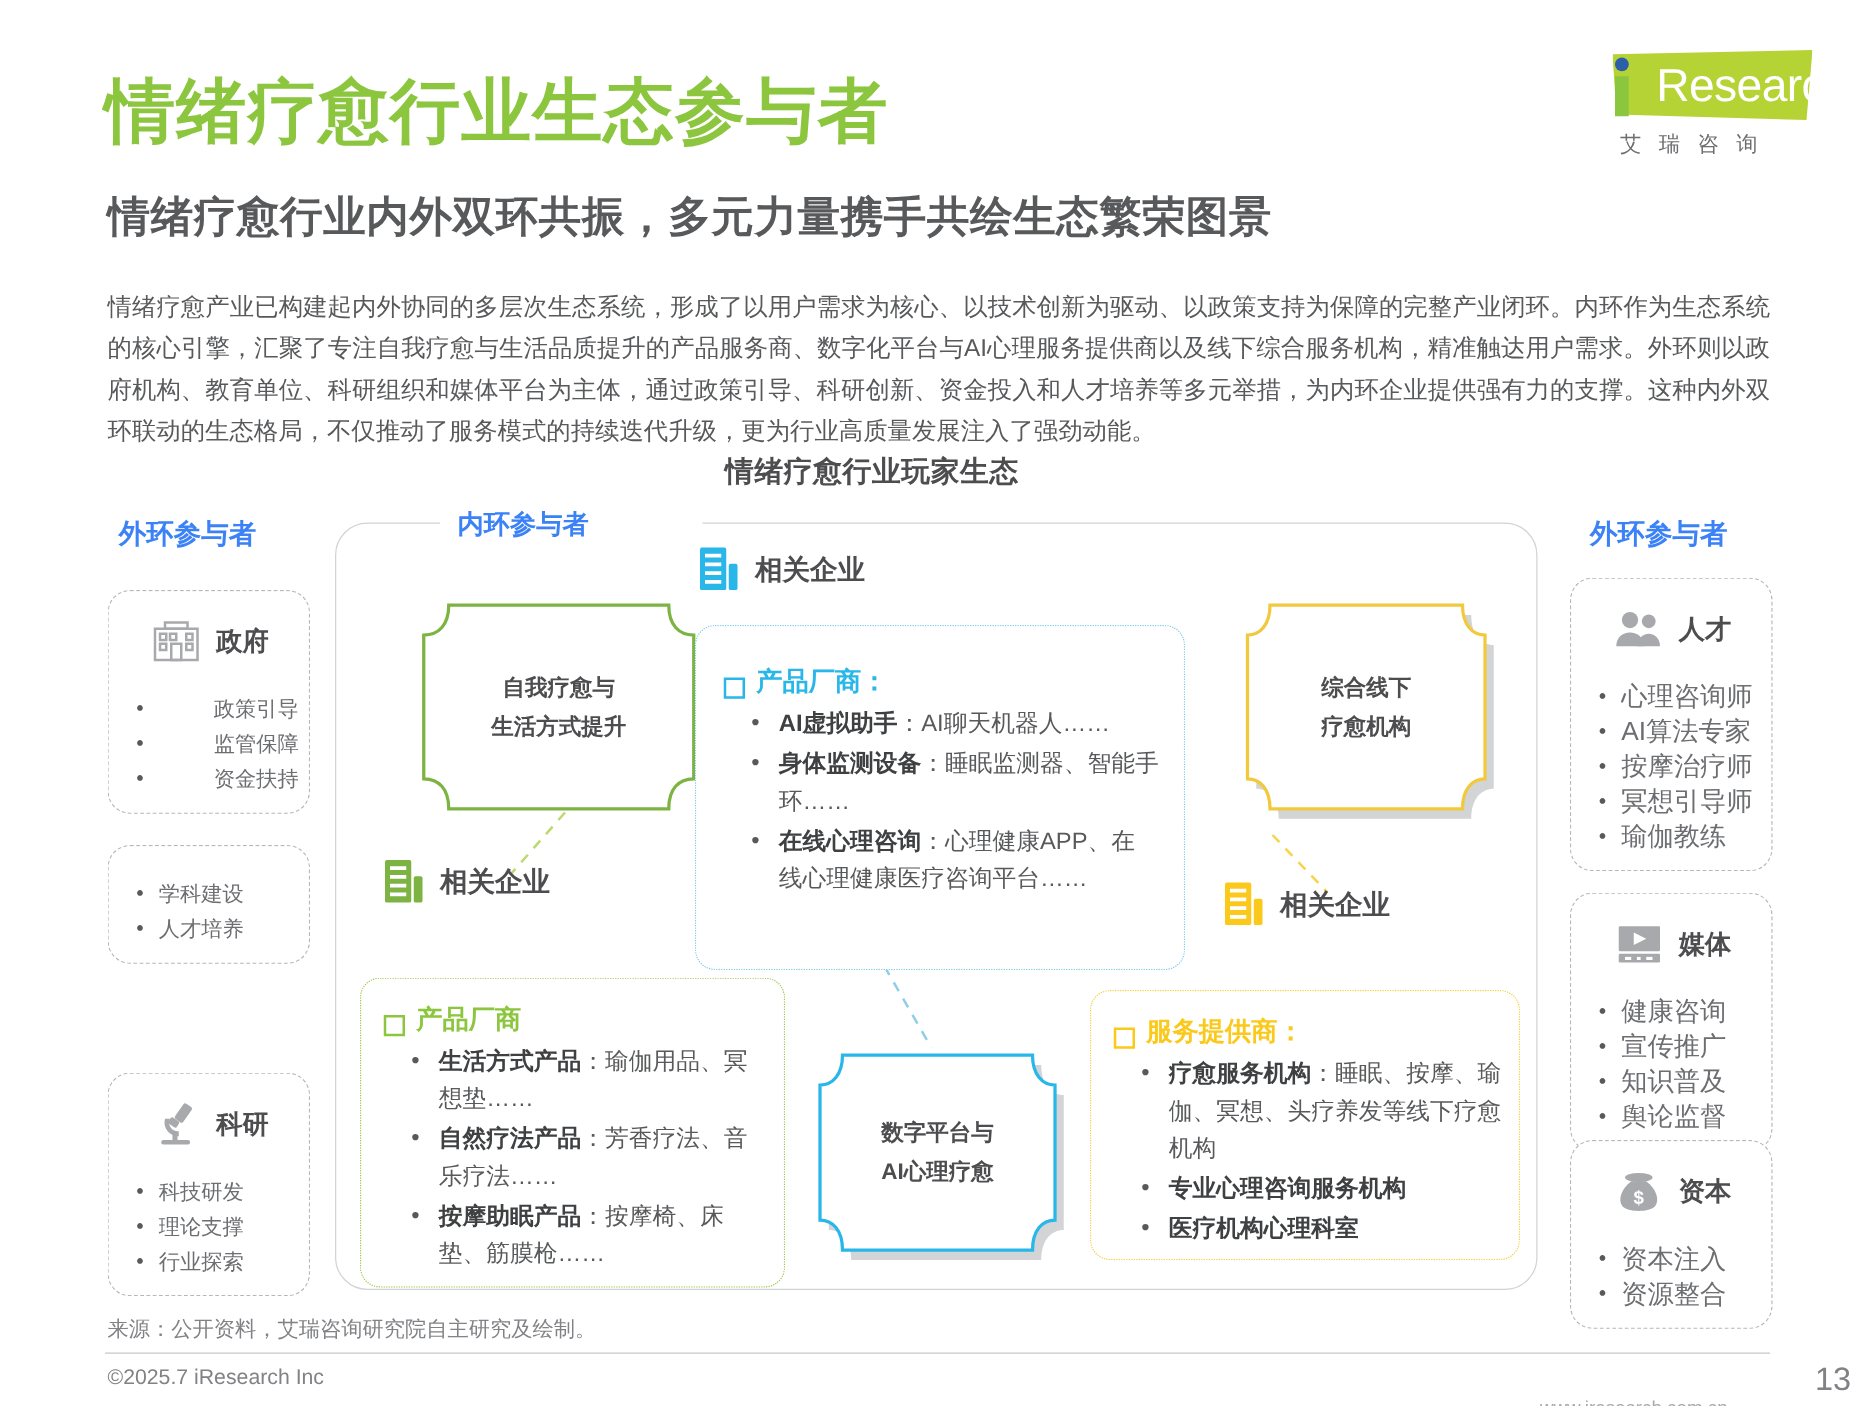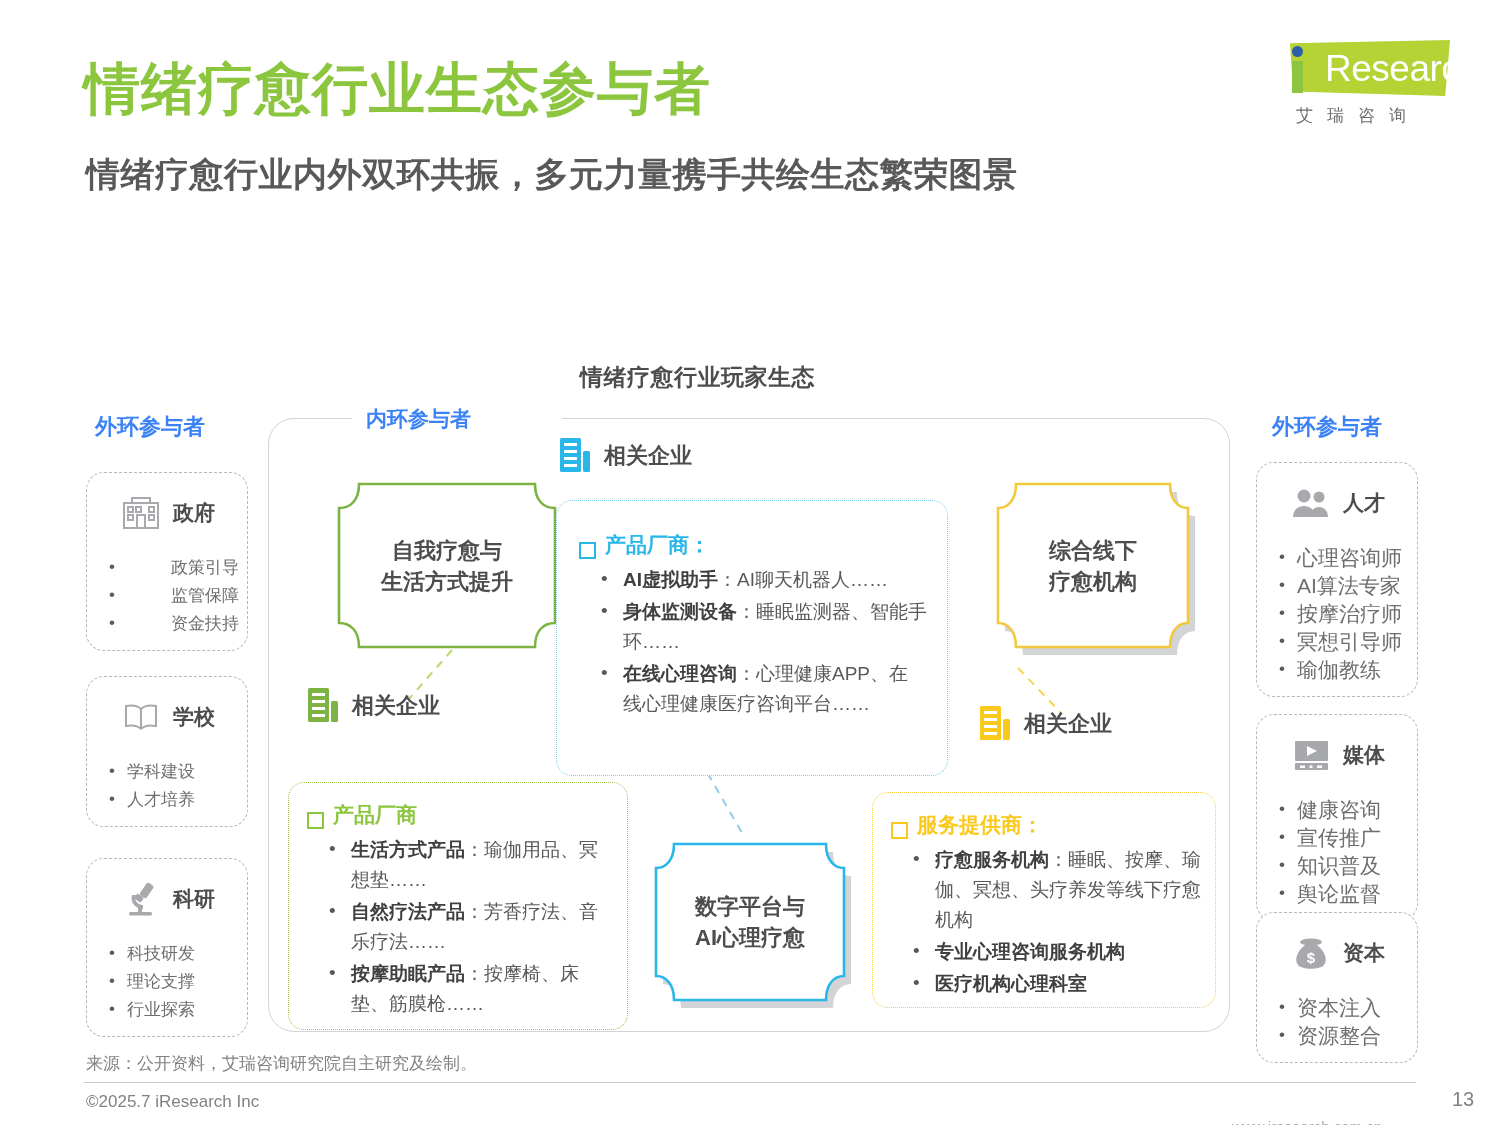--- a/index.html
+++ b/index.html
@@ -49,21 +49,21 @@
   .ico{width:44px;height:40px;flex:0 0 auto;position:relative;color:#a7a9ac;}
   .ico svg{display:block;width:100%;height:100%;}
 
   
   .inner-box{position:absolute;left:268px;top:418px;width:962px;height:614px;
     border:1.8px solid #d2d3d5;border-radius:26px;box-sizing:border-box;background:#fff;}
   .inner-gap{position:absolute;left:352px;top:410px;width:210px;height:20px;background:#fff;}
 
   
   .node{position:absolute;display:flex;align-items:center;justify-content:center;text-align:center;
-        font-size:22px;font-weight:bold;color:#4d4d4f;line-height:31px;}
+        font-size:18px;font-weight:bold;color:#4d4d4f;line-height:31px;}
   .node .nsvg{position:absolute;inset:0;}
   .node .ntext{position:relative;z-index:2;}
 
   
   .panel{position:absolute;box-sizing:border-box;border-radius:16px;background:#fff;}
   .panel.blue{border:1.6px dotted #7ecbe8;}
   .panel.green{border:1.6px dotted #9ec64a;}
   .panel.yellow{border:1.6px dotted #f5cf3a;}
   .panel-h{font-size:21px;font-weight:bold;display:flex;align-items:flex-end;gap:9px;}
   .panel-h .sq{display:inline-block;width:13px;height:13px;border:2.4px solid currentColor;margin-top:7px;flex:0 0 auto;}
@@ -81,37 +81,38 @@
   .bld{width:34px;height:40px;flex:0 0 auto;}
 
   
   .conn{position:absolute;}
 
   
   .source{position:absolute;left:86px;top:1052px;font-size:17px;color:#808285;}
   .rule{position:absolute;left:84px;top:1082px;width:1332px;height:1px;background:#c7c8ca;}
   .copy{position:absolute;left:86px;top:1092px;font-size:17px;color:#808285;}
   .url{position:absolute;left:1232px;top:1094px;font-size:15px;color:#a7a9ac;margin-top:24px;}
-  .pageno{position:absolute;left:1452px;top:1088px;font-size:20px;color:#808285;}
+  .pageno{position:absolute;left:1452px;top:1088px;font-size:26px;color:#808285;}
 </style>
 </head>
 <body>
 
 <div class="page">
 
   <div class="logo">
     <div class="logo-shape"></div>
     <div class="logo-i-dot"></div>
     <div class="logo-i-bar"></div>
     <div class="logo-word">Research</div>
     <div class="logo-cn">艾瑞咨询</div>
   </div>
 
   <div class="title">情绪疗愈行业生态参与者</div>
   <div class="subtitle">情绪疗愈行业内外双环共振，多元力量携手共绘生态繁荣图景</div>
+  <div class="para">情绪疗愈产业已构建起内外协同的多层次生态系统，形成了以用户需求为核心、以技术创新为驱动、以政策支持为保障的完整产业闭环。内环作为生态系统的核心引擎，汇聚了专注自我疗愈与生活品质提升的产品服务商、数字化平台与AI心理服务提供商以及线下综合服务机构，精准触达用户需求。外环则以政府机构、教育单位、科研组织和媒体平台为主体，通过政策引导、科研创新、资金投入和人才培养等多元举措，为内环企业提供强有力的支撑。这种内外双环联动的生态格局，不仅推动了服务模式的持续迭代升级，更为行业高质量发展注入了强劲动能。</div>
   <div class="chart-title">情绪疗愈行业玩家生态</div>
 
   <div class="ring-label left">外环参与者</div>
   <div class="ring-label right">外环参与者</div>
 
   <div class="inner-box"></div>
   <div class="inner-gap"></div>
   <div class="ring-label inner">内环参与者</div>
 
   <div class="ocard" style="left:86px;top:472px;text-align:right;">
@@ -133,32 +134,20 @@
       <span class="ocard-title">政府</span>
     </div>
     <ul>
       <li>政策引导</li>
       <li>监管保障</li>
       <li>资金扶持</li>
     </ul>
   </div>
 
   <div class="ocard" style="left:86px;top:676px;">
-    <div class="ocard-head">
-      <span class="ico">
-        <svg viewBox="0 0 44 40">
-            <g fill="none" stroke="#a7a9ac" stroke-width="2">
-          <path d="M22 12 L22 32"></path>
-          <path d="M22 12 C18 8 12 8 7 9 L7 29 C12 28 18 28 22 32"></path>
-          <path d="M22 12 C26 8 32 8 37 9 L37 29 C32 28 26 28 22 32"></path>
-        </g>
-          </svg>
-      </span>
-      <span class="ocard-title">学校</span>
-    </div>
     <ul>
       <li>学科建设</li>
       <li>人才培养</li>
     </ul>
   </div>
 
   <div class="ocard" style="left:86px;top:858px;">
     <div class="ocard-head">
       <span class="ico">
         <svg viewBox="0 0 44 40">

